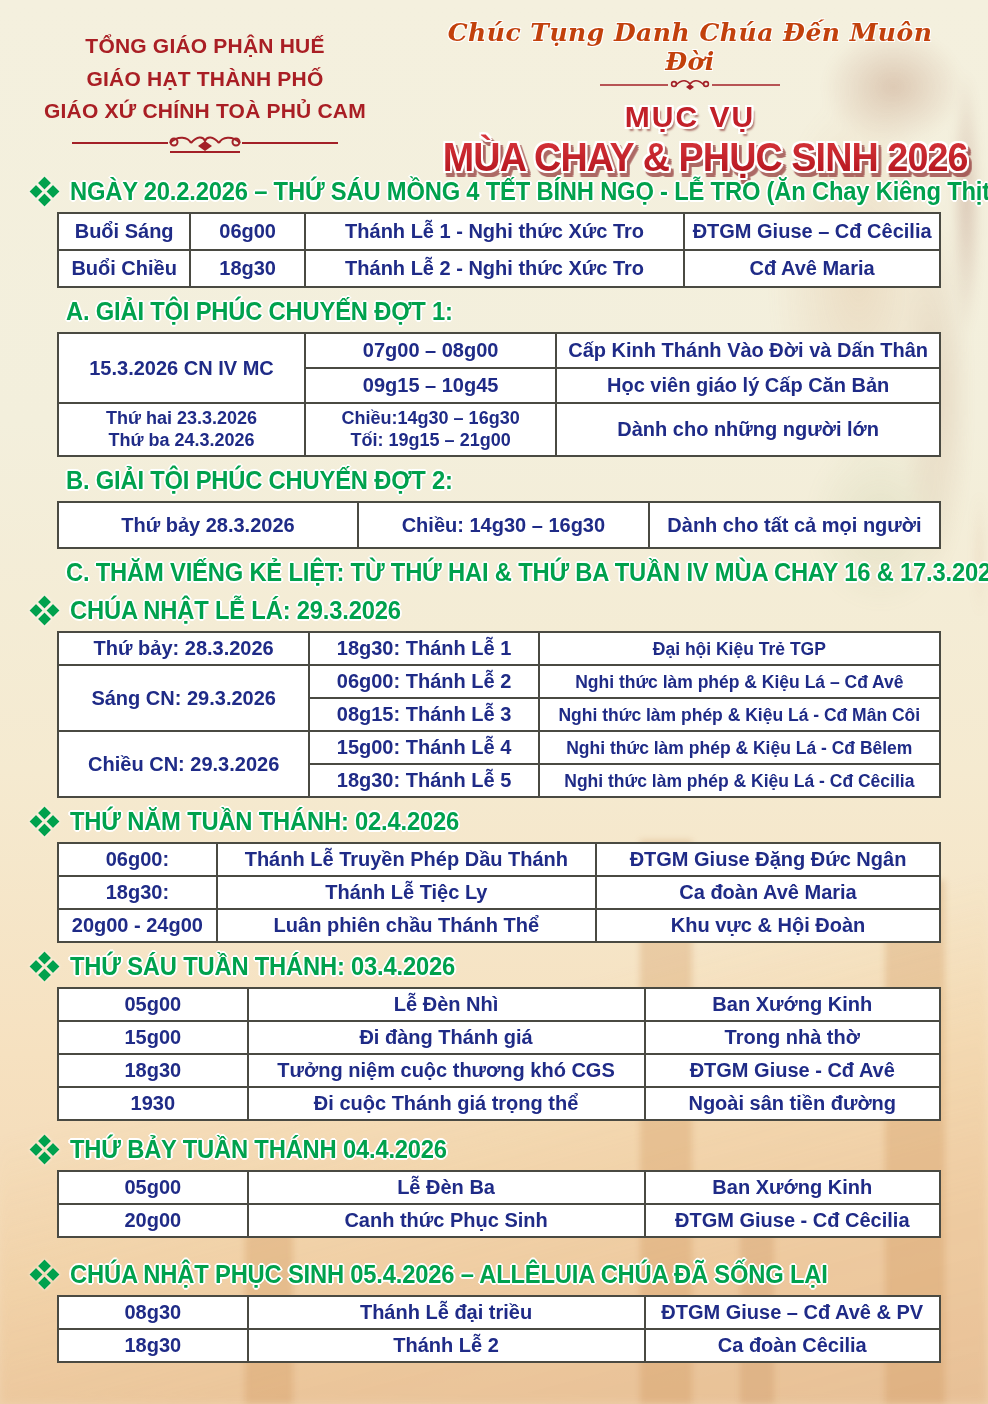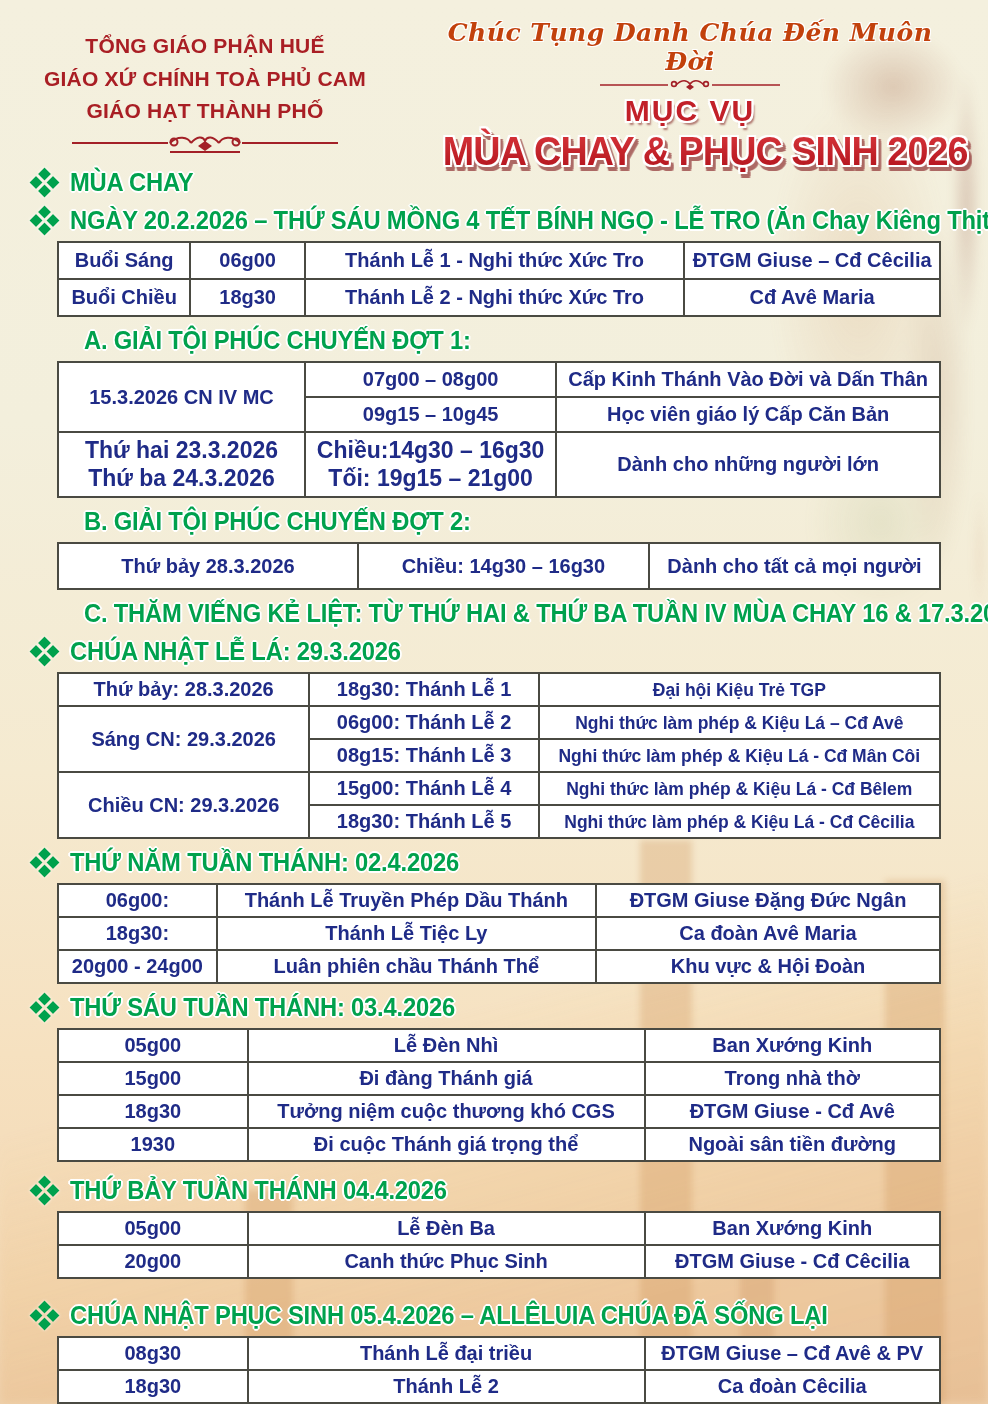--- a/index.html
+++ b/index.html
@@ -40,21 +40,21 @@
   .right-head{ position:absolute; left:420px; top:18px; width:540px; text-align:center; }
   .motto{
     font-family:"DejaVu Serif", serif; font-style:italic; font-weight:bold;
     font-size:25px; color:#c2410c; letter-spacing:.5px;
     text-shadow:1px 1px 0 #fff,-1px -1px 0 #fff,1px -1px 0 #fff,-1px 1px 0 #fff;
   }
   .motto-flourish{ display:block; margin:2px auto 0; }
   .muc-vu{
     font-size:30px; font-weight:bold; color:#c22029; letter-spacing:2px;
     text-shadow:-2px 0 #fff,2px 0 #fff,0 -2px #fff,0 2px #fff,-2px -2px #fff,2px 2px #fff,-2px 2px #fff,2px -2px #fff,3px 4px 2px rgba(120,20,20,.55);
-    margin-top:2px;
+    margin-top:8px;
   }
   .big-title{
     display:inline-block; transform:scaleX(.92); transform-origin:center;
     font-size:41px; font-weight:bold; color:#c1202a; letter-spacing:-1px; white-space:nowrap;
     background:linear-gradient(180deg,#d6343a 10%,#b5161f 85%);
     -webkit-background-clip:text; background-clip:text; -webkit-text-fill-color:transparent;
     filter:drop-shadow(-2px 0 #fff) drop-shadow(2px 0 #fff) drop-shadow(0 -2px #fff) drop-shadow(0 2px #fff) drop-shadow(3px 4px 0 rgba(125,15,20,.6));
     margin-top:0px;
   }
 
@@ -65,29 +65,29 @@
     width:21px; height:21px; transform:rotate(45deg); flex:0 0 auto;
     display:grid; grid-template-columns:1fr 1fr; grid-template-rows:1fr 1fr; gap:3px;
     filter:drop-shadow(0 0 1.5px #fff);
   }
   .diamond i{ background:#00a14d; display:block; }
   .ghead-text{
     display:inline-block; transform:scaleX(.95); transform-origin:left center;
     font-size:25px; font-weight:bold; color:#00a14d; letter-spacing:-.2px; white-space:nowrap;
     text-shadow:-2px 0 #fff,2px 0 #fff,0 -2px #fff,0 2px #fff,-1px -1px #fff,1px 1px #fff,-1px 1px #fff,1px -1px #fff;
   }
-  .ghead.letter{ margin-left:84px; }
+  .ghead.letter{ margin-left:66px; }
 
   
   table{ border-collapse:collapse; width:884px; margin:6px 0 2px 57px; background:#f9a8d4; }
   td{
     border:2px solid #4a4a42; color:#1f2b87; font-weight:bold; font-size:20px;
     text-align:center; vertical-align:middle; padding:4px 6px; line-height:1.15; background:#fff;
   }
-  td .sub{ font-size:23px; line-height:1.2; display:block; }
+  td .sub{ font-size:18px; line-height:1.2; display:block; }
   .t-letro td{ height:37px; }
   .t-dot1 td{ height:35px; }
   .t-dot2 td{ height:46px; }
   .t-palm td{ height:33px; }
   .t-palm td.small{ font-size:17.5px; }
   .t-time td{ height:30px; }
   .t-2row td{ height:32px; }
 </style>
 </head>
 <body>
@@ -95,22 +95,22 @@
 <div class="art art-jesus"></div>
 <div class="art art-sunset"></div>
 <div class="cross-band band-1"></div>
 <div class="cross-band band-2"></div>
 <div class="cross-band band-3"></div>
 <div class="cross-band band-4"></div>
 
 <div class="header">
   <div class="org">
     <div class="org-line">TỔNG GIÁO PHẬN HUẾ</div>
+    <div class="org-line">GIÁO HẠT THÀNH PHỐ</div>
     <div class="org-line">GIÁO XỨ CHÍNH TOÀ PHỦ CAM</div>
-    <div class="org-line">GIÁO HẠT THÀNH PHỐ</div>
     <svg class="org-divider" width="270" height="26" viewBox="0 0 270 26">
       <g stroke="#a32027" fill="none" stroke-width="2">
         <line x1="2" y1="11" x2="98" y2="11"></line>
         <line x1="172" y1="11" x2="268" y2="11"></line>
         <path d="M100,11 C108,3 118,5 121,11 M170,11 C162,3 152,5 149,11"></path>
         <circle cx="104" cy="10" r="3.5"></circle>
           <circle cx="166" cy="10" r="3.5"></circle>
         <path d="M121,11 C127,4 133,4 135,9 C137,4 143,4 149,11"></path>
         <path d="M128,14 L135,9 L142,14 L135,19 Z" fill="#a32027" stroke="none"></path>
         <line x1="100" y1="20" x2="170" y2="20"></line>
@@ -129,29 +129,20 @@
         <path d="M96,9 L100,6 L104,9 L100,12 Z" fill="#a32027" stroke="none"></path>
       </g>
     </svg>
     <div class="muc-vu">MỤC VỤ</div>
     <div><span class="big-title">MÙA CHAY &amp; PHỤC SINH 2026</span></div>
   </div>
 </div>
 
 <div class="content">
 
-  <div class="ghead" style="margin-top:0;">
-    <span class="diamond">
-        <i></i>
-        <i></i>
-        <i></i>
-        <i></i>
-      </span>
-    <span class="ghead-text">MÙA CHAY</span>
-  </div>
 
   <div class="ghead">
     <span class="diamond">
         <i></i>
         <i></i>
         <i></i>
         <i></i>
       </span>
     <span class="ghead-text">NGÀY 20.2.2026 – THỨ SÁU MỒNG 4 TẾT BÍNH NGỌ - LỄ TRO (Ăn Chay Kiêng Thịt)</span>
   </div>

